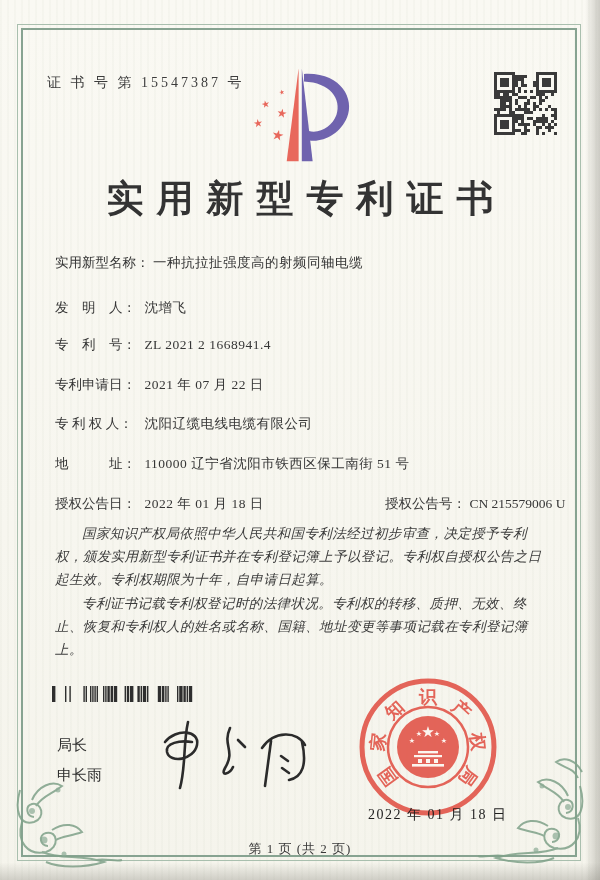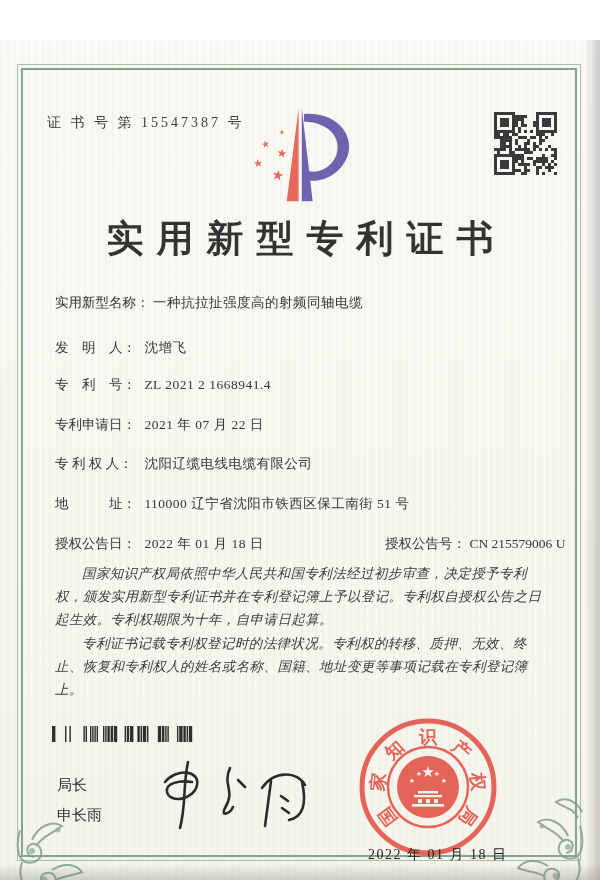--- a/index.html
+++ b/index.html
@@ -1,21 +1,21 @@
 <!DOCTYPE html>
 <html><head>
 <meta charset="utf-8">
 <style>
   html,body{margin:0;padding:0;}
   body{width:600px;height:880px;position:relative;overflow:hidden;
        font-family:"Liberation Serif","DejaVu Serif",serif;color:#2f2f2f;}
   .paper{position:absolute;inset:0;
     background:
       repeating-linear-gradient(90deg, rgba(210,215,200,0.12) 0 2px, rgba(255,255,255,0) 2px 7px),
-      linear-gradient(180deg,#faf9f3 0%,#f7f6ef 60%,#f5f4ec 100%); margin-top: 40px;}
+      linear-gradient(180deg,#faf9f3 0%,#f7f6ef 60%,#f5f4ec 100%);}
   .edge-shadow{position:absolute;inset:0;pointer-events:none;
     background:
       linear-gradient(90deg, rgba(0,0,0,0) 97.5%, rgba(120,118,110,0.35) 100%),
       linear-gradient(180deg, rgba(0,0,0,0) 98%, rgba(120,118,110,0.3) 100%);}
   .frame-outer{position:absolute;left:17px;top:24px;right:19px;bottom:19px;
     border:1px solid #a9bfae;}
   .frame-inner{position:absolute;left:21px;top:28px;right:23px;bottom:23px;
     border:2px solid #87a391;}
   .corner-ornament{position:absolute;pointer-events:none;}
   .cert-no{position:absolute;left:47px;top:74px;font-size:14px;letter-spacing:3px;color:#3c3c3c;}

